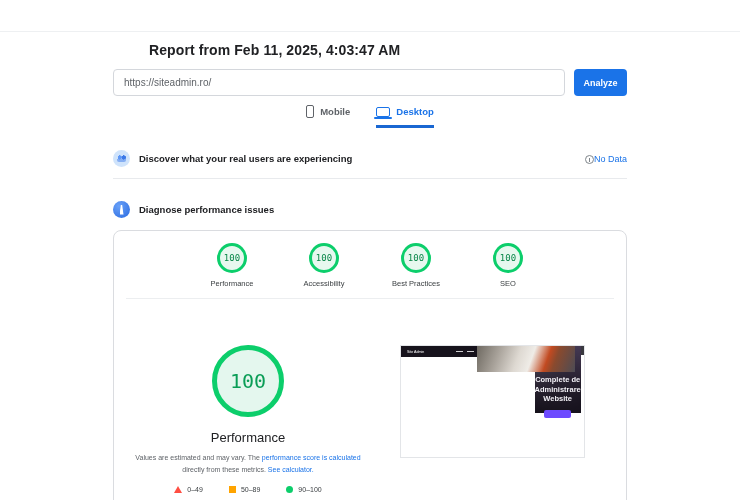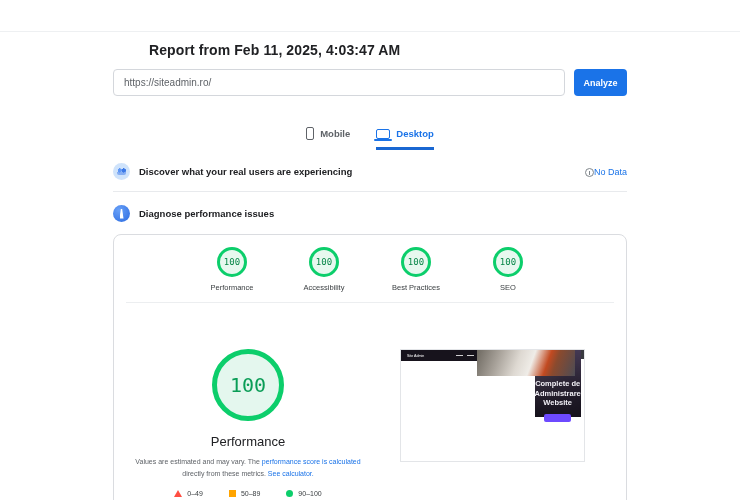--- a/index.html
+++ b/index.html
@@ -9,31 +9,31 @@
   .content { width:514px; margin-left:113px; }
 
   .report-title { margin-top:10px; font-size:14px; font-weight:600; color:#202124; letter-spacing:.1px;margin-left:36px; }
 
   .url-row { display:flex; margin-top:11px; gap:9px; }
   .url-input { flex:1; height:27px; border:1px solid #d4d7dc; border-radius:4px;
     padding:0 10px; font-size:10px; color:#5f6368; outline:none; font-family:"Liberation Sans",sans-serif; }
   .analyze-btn { width:53px; height:27px; background:#1a73e8; color:#fff; border:none;
     border-radius:4px; font-size:9px; font-weight:600; cursor:pointer; }
 
-  .tabs { display:flex; justify-content:center; gap:26px; margin-top:31px; }
+  .tabs { display:flex; justify-content:center; gap:26px; margin-top:9px; }
   .tab { display:flex; align-items:center; gap:6px; font-size:9.5px; font-weight:600;
     color:#5f6368; padding-bottom:7px; border-bottom:3px solid transparent; cursor:pointer; }
   .tab.active { color:#1a73e8; border-bottom-color:#1967d2; }
   .icon-phone { width:8px; height:13px; border:1.5px solid #5f6368; border-radius:2px; display:inline-block; }
   .icon-laptop { width:14px; height:10px; border:1.5px solid #1a73e8; border-radius:2px;
     display:inline-block; position:relative; }
   .icon-laptop::after { content:""; position:absolute; left:-3px; right:-3px; bottom:-3px;
     height:1.5px; background:#1a73e8; border-radius:1px; }
 
-  .section-row { display:flex; align-items:center; margin-top:13px; }
+  .section-row { display:flex; align-items:center; margin-top:22px; }
   .section-row .title { font-size:9.5px; font-weight:700; color:#202124; margin-left:9px; }
   .spacer { flex:1; }
   .nodata { display:flex; align-items:flex-end; font-size:9px; color:#1a73e8; cursor:pointer; }
   .info-icon { width:9px; height:9px; border-radius:50%; border:1px solid #80868b; position:relative; display:inline-block; }
   .info-icon::after { content:""; position:absolute; left:3.5px; top:2px; width:1px; height:4px; background:#80868b; }
   .circle-icon { width:17px; height:17px; border-radius:50%; flex:none; }
   .field-icon { background:#cfe3fb; position:relative; }
   .field-icon::after { content:""; position:absolute; left:4px; top:5px; width:9px; height:7px;
     background:radial-gradient(circle at 30% 35%, #5e97f6 0 2px, transparent 2.2px),
                radial-gradient(circle at 75% 35%, #3b78e7 0 2px, transparent 2.2px),

